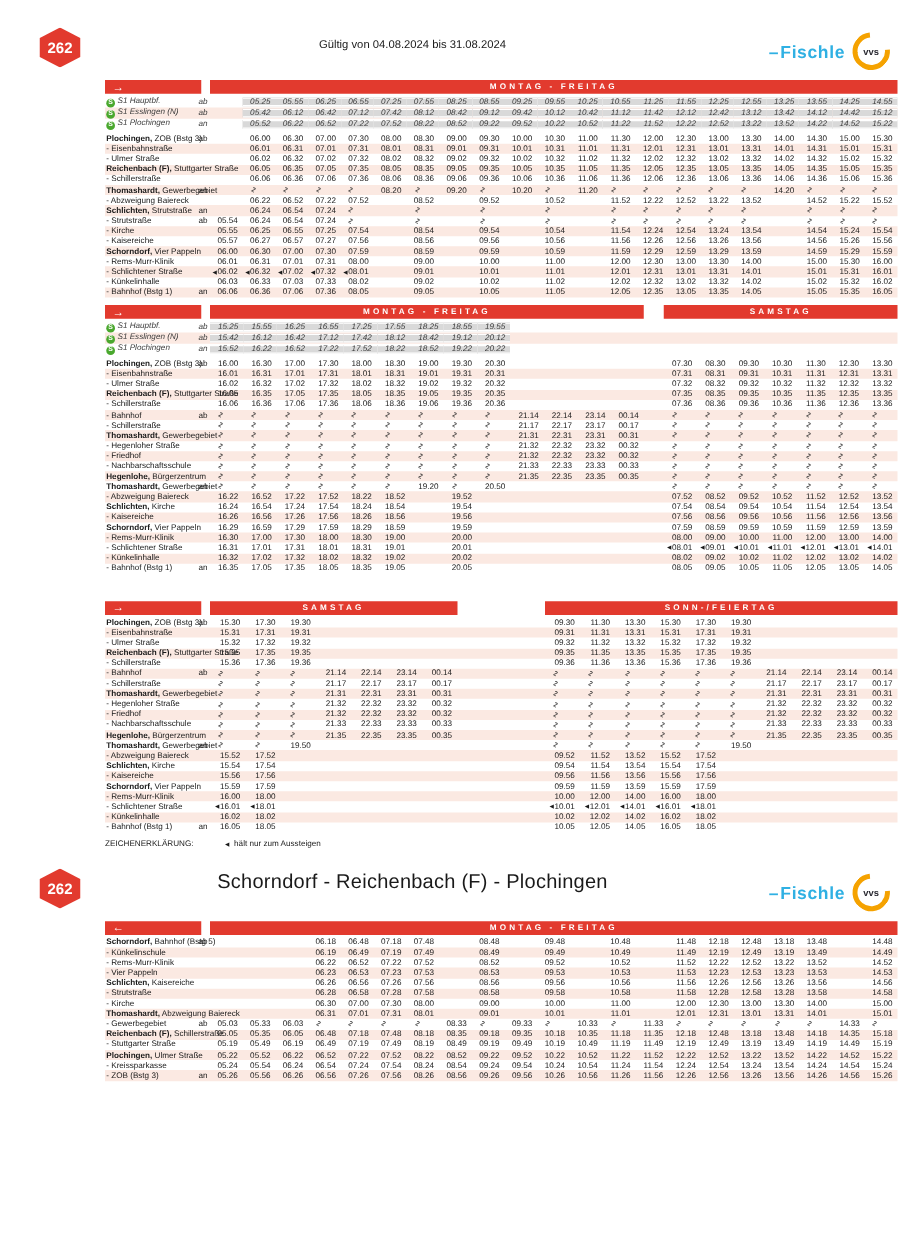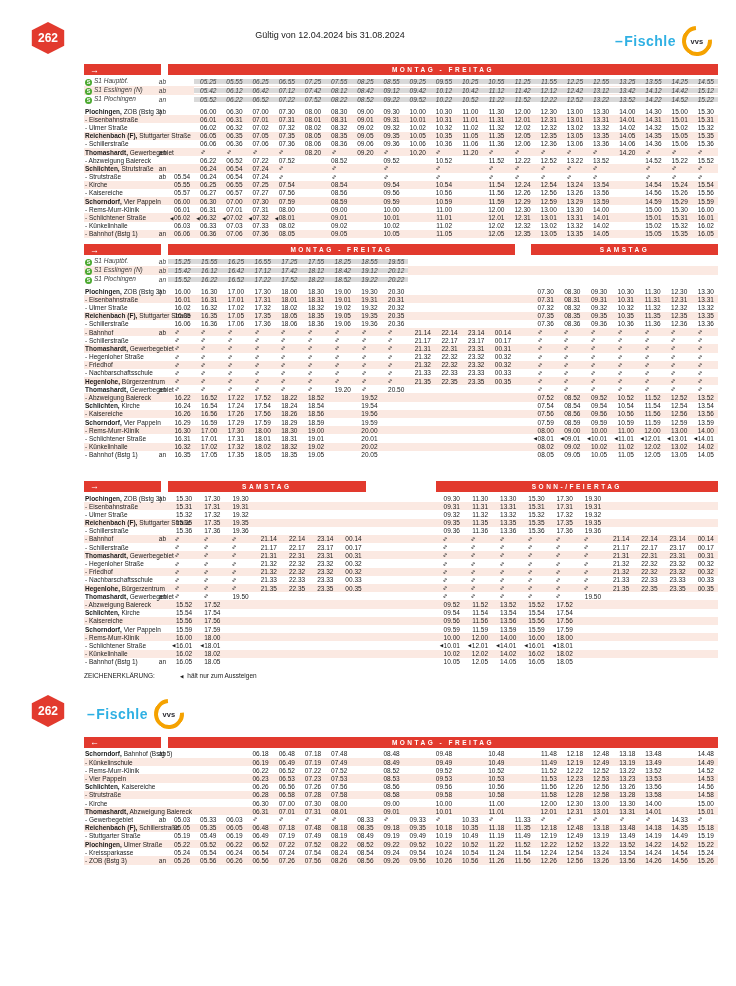--- a/index.html
+++ b/index.html
@@ -47,21 +47,21 @@
   .spacer-t1{height:6px;} .spacer-t2{height:22px;}
 </style>
 </head>
 <body>
 
 <div class="page">
 
   <header class="head">
     <div class="badge">262</div>
     <div class="titles">
-      <div class="validity">Gültig von 12.04.2024 bis 31.08.2024</div>
+      <div class="validity">Gültig von 04.08.2024 bis 31.08.2024</div>
     </div>
     <div class="logos">
       <span class="fischle">Fischle</span>
       <span class="vvs">
           <span>vvs</span>
         </span>
     </div>
   </header>
 
   <div id="t1" class="tt">
@@ -1626,20 +1626,23 @@
       </div>
     </div>
 
   <div class="legend">
     <span class="ll">ZEICHENERKLÄRUNG:</span>
     <span class="lt"><span class="tri">◀</span> <span>hält nur zum Aussteigen</span></span>
   </div>
 
   <header class="head head2">
     <div class="badge">262</div>
+    <div class="titles">
+      <div class="rtitle">Schorndorf - Reichenbach (F) - Plochingen</div>
+    </div>
     <div class="logos">
       <span class="fischle">Fischle</span>
       <span class="vvs">
           <span>vvs</span>
         </span>
     </div>
   </header>
 
   <div id="t4" class="tt">
       <div class="trow hdr" style="grid-template-columns: 70px 14px repeat(21, 1fr);">

